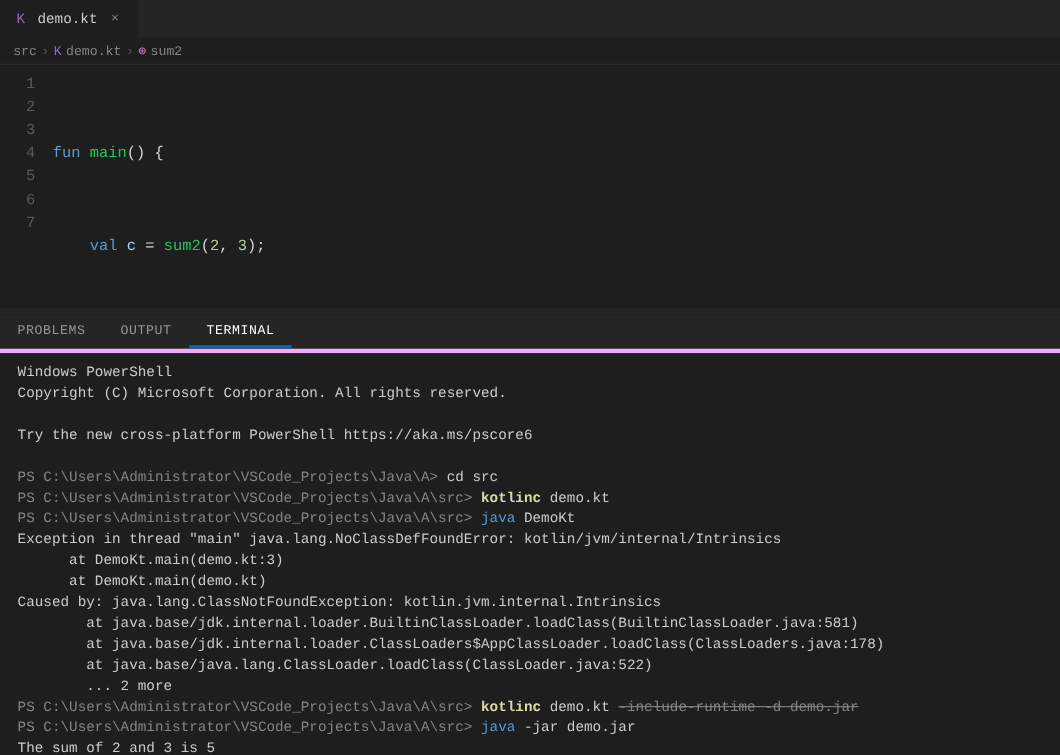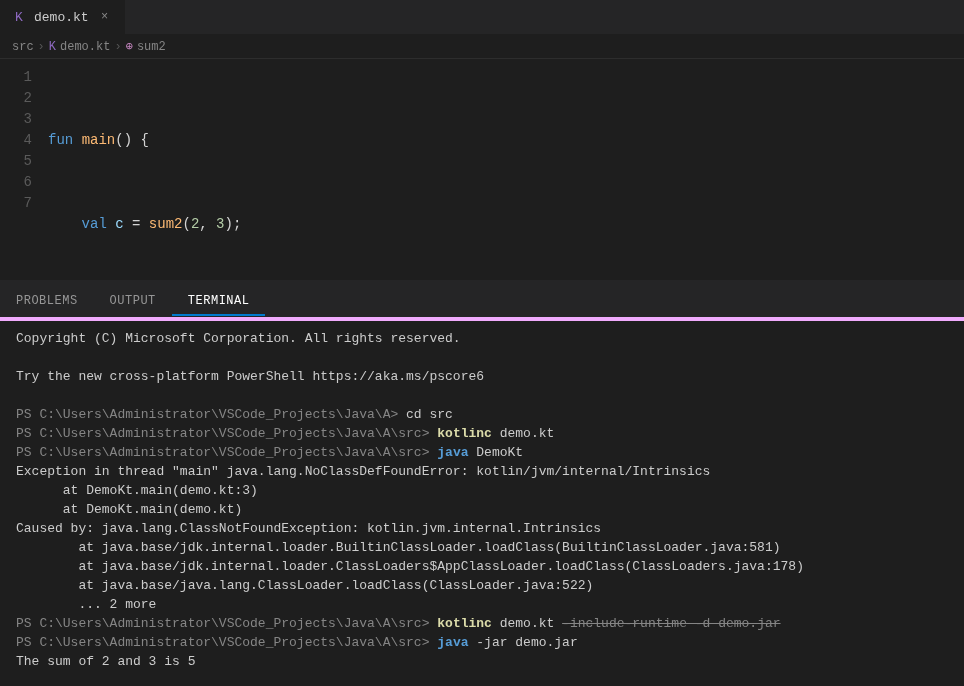--- a/index.html
+++ b/index.html
@@ -94,21 +94,21 @@
       font-size: 14px;
       line-height: 21px;
       white-space: pre;
     }
     .code-line {
       display: block;
     }
 
     
     .kw { color: #569cd6; }       
-    .fn { color: #fdba74; margin-top: 39px; }      
+    .fn { color: #22c55e; margin-top: 39px; }      
     .num { color: #b5cea8; }     
     .var { color: #9cdcfe; }      
     .punc { color: #d4d4d4; }
 
     
     .panel-divider {
       height: 6px;
       background: #252526;
       flex-shrink: 0;
     }
@@ -147,21 +147,21 @@
       padding: 8px 16px;
       overflow-y: auto;
       font-size: 13px;
       line-height: 19px;
       color: #cccccc;
     }
     .terminal-content::-webkit-scrollbar { width: 8px; }
     .terminal-content::-webkit-scrollbar-track { background: #1e1e1e; }
     .terminal-content::-webkit-scrollbar-thumb { background: #424242; }
     .t-yellow { color: #dcdcaa; font-weight: bold; }
-    .t-blue { color: #569cd6; font-weight: bold; }
+    .t-blue { color: #569cd6; font-weight: normal; }
     .t-dim { color: #858585; }
     .t-strikethrough { text-decoration: line-through; color: #858585; }
   </style>
 </head>
 <body>
 
 <div class="tab-bar">
   <div class="tab">
     <span class="tab-icon" style="color:#8f6ac3;">K</span>
     <span>demo.kt</span>
@@ -211,20 +211,21 @@
 
 <div class="panel-divider"></div>
 
 <div class="bottom-panel">
   <div class="panel-tabs">
     <div class="panel-tab">PROBLEMS</div>
     <div class="panel-tab">OUTPUT</div>
     <div class="panel-tab active">TERMINAL</div>
   </div>
   <div class="terminal-content">
+    <div>Windows PowerShell</div>
     <div>Copyright (C) Microsoft Corporation. All rights reserved.</div>
     <div>&nbsp;</div>
     <div>Try the new cross-platform PowerShell https://aka.ms/pscore6</div>
     <div>&nbsp;</div>
     <div><span class="t-dim">PS C:\Users\Administrator\VSCode_Projects\Java\A&gt;</span> cd src</div>
     <div><span class="t-dim">PS C:\Users\Administrator\VSCode_Projects\Java\A\src&gt;</span> <span class="t-yellow">kotlinc</span> demo.kt</div>
     <div><span class="t-dim">PS C:\Users\Administrator\VSCode_Projects\Java\A\src&gt;</span> <span class="t-blue">java</span> DemoKt</div>
     <div>Exception in thread "main" java.lang.NoClassDefFoundError: kotlin/jvm/internal/Intrinsics</div>
     <div>&nbsp;&nbsp;&nbsp;&nbsp;&nbsp;&nbsp;at DemoKt.main(demo.kt:3)</div>
     <div>&nbsp;&nbsp;&nbsp;&nbsp;&nbsp;&nbsp;at DemoKt.main(demo.kt)</div>

